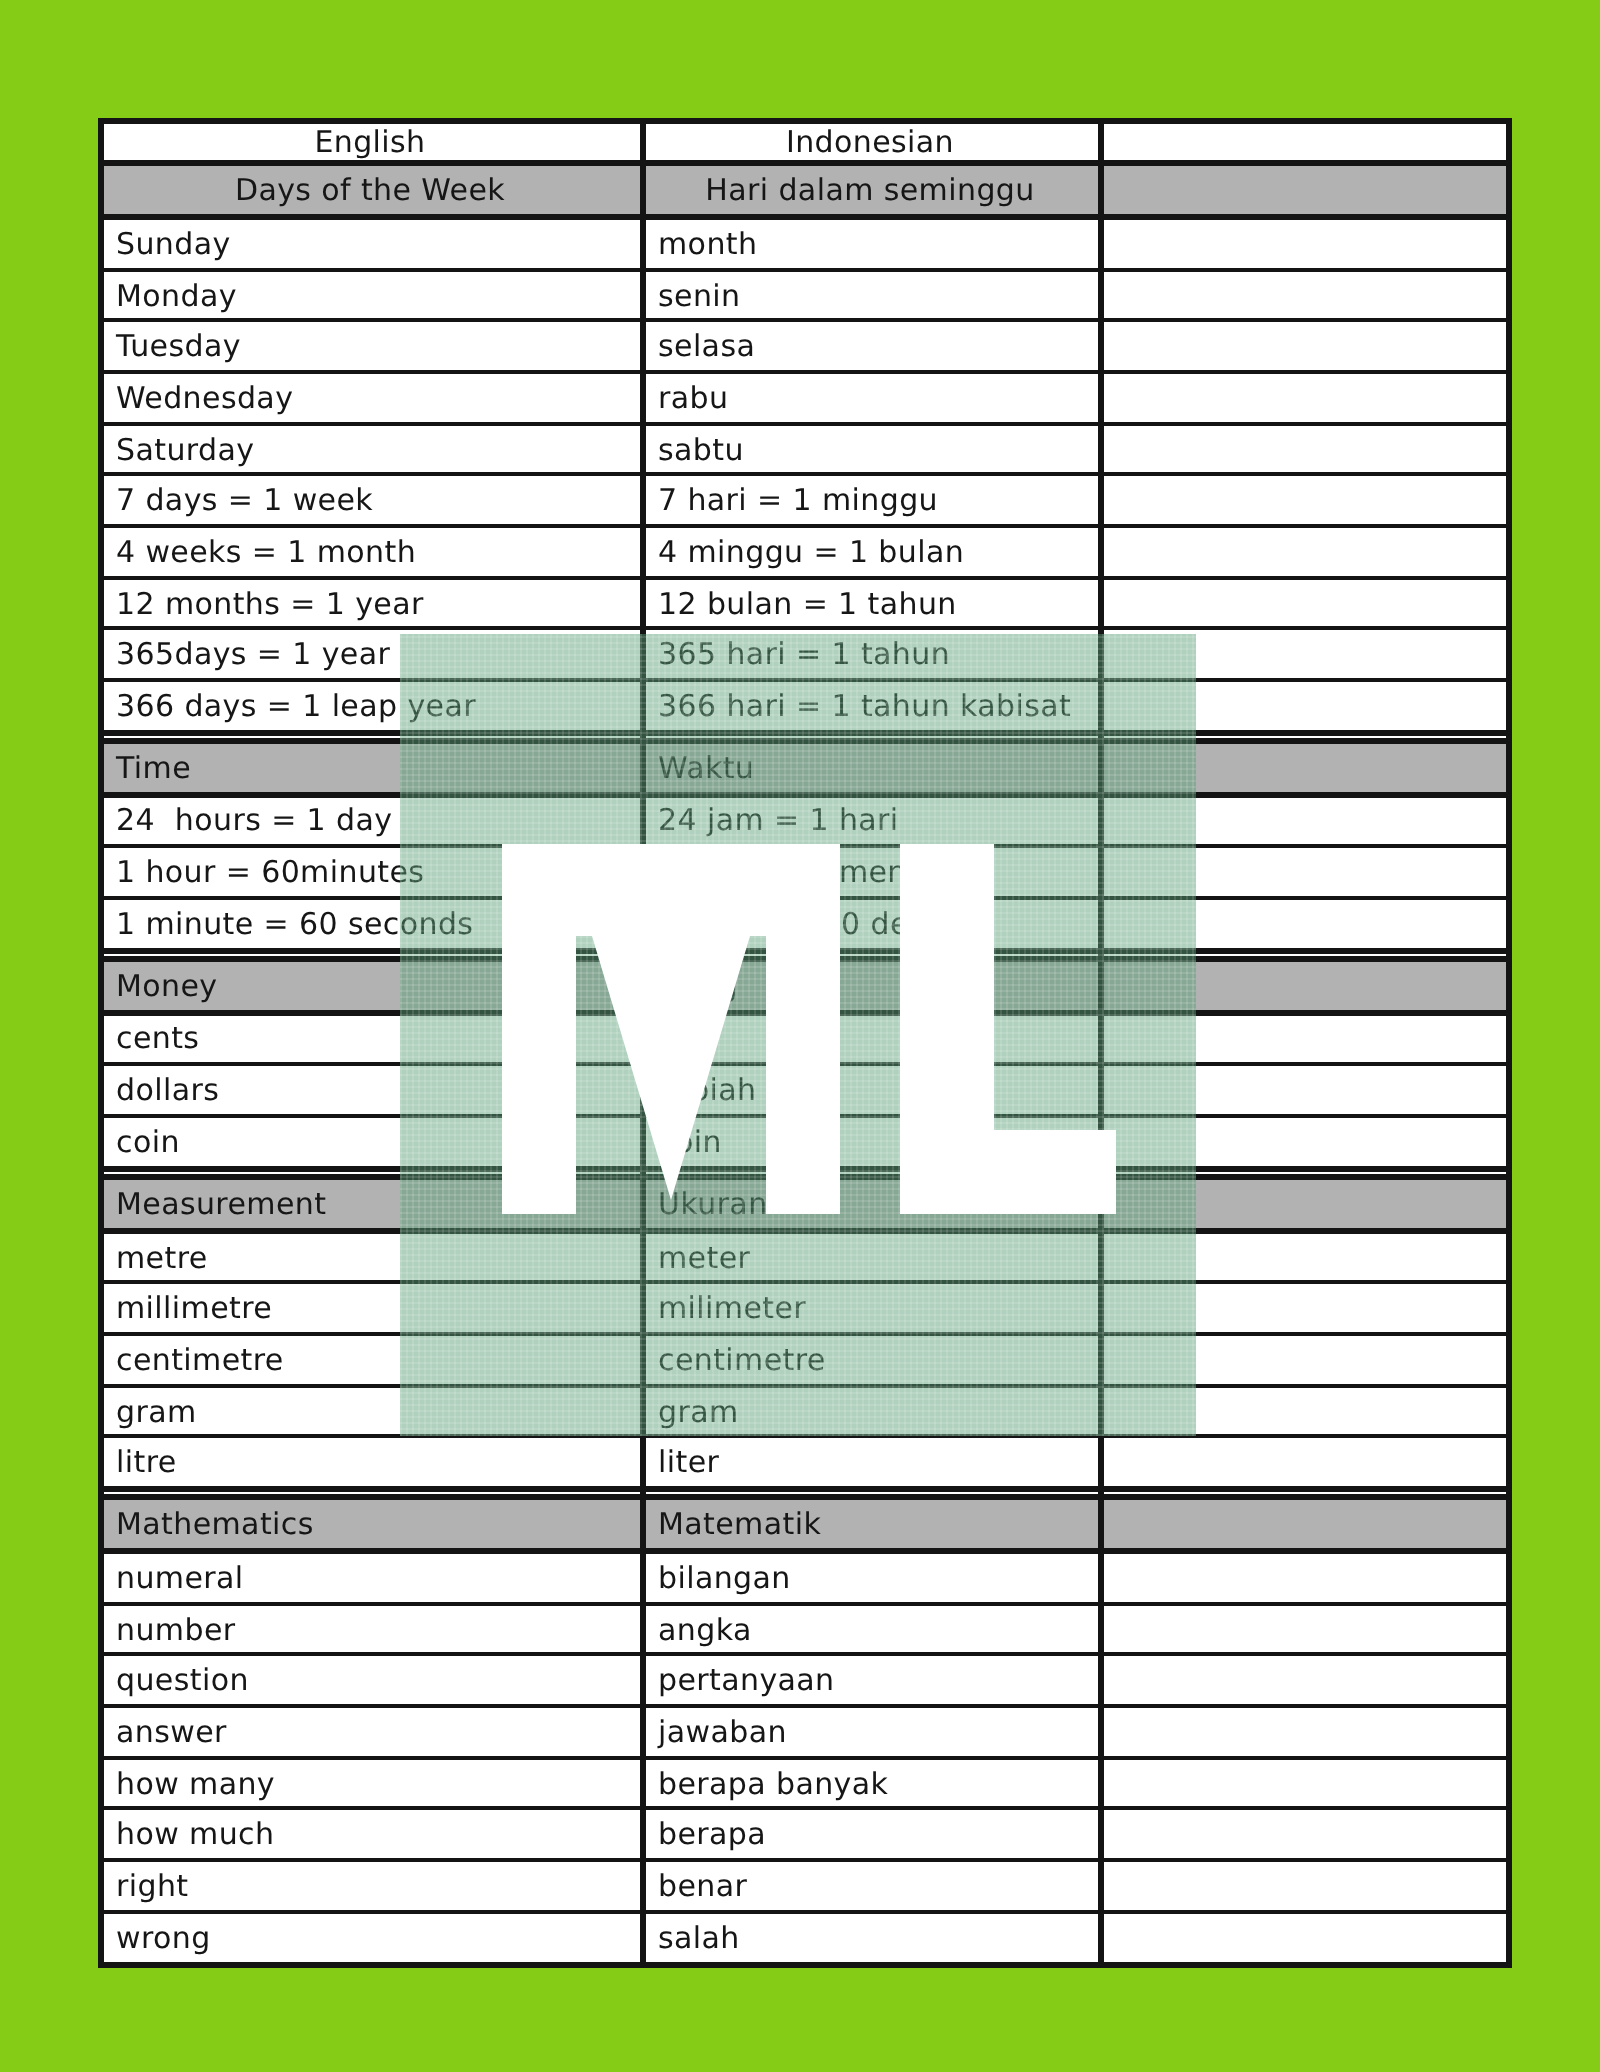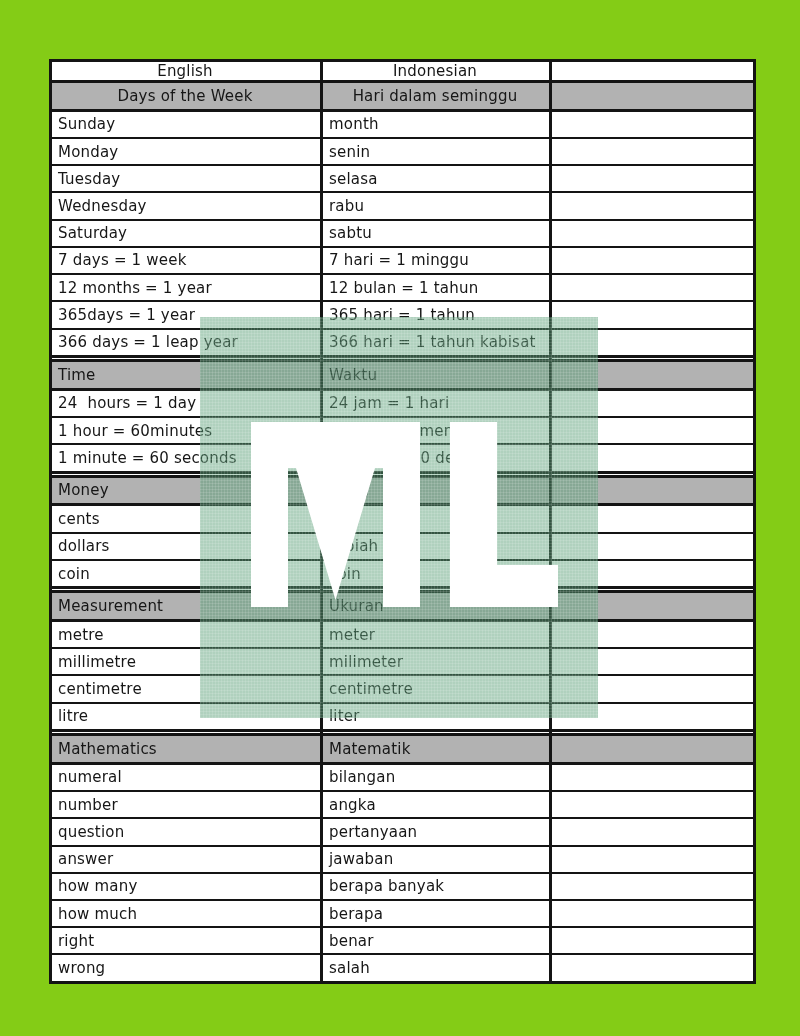--- a/index.html
+++ b/index.html
@@ -142,20 +142,25 @@
           <td>Saturday</td>
           <td>sabtu</td>
           <td></td>
         </tr>
         <tr class="data">
           <td>7 days = 1 week</td>
           <td>7 hari = 1 minggu</td>
           <td></td>
         </tr>
         <tr class="data">
+          <td>4 weeks = 1 month</td>
+          <td>4 minggu = 1 bulan</td>
+          <td></td>
+        </tr>
+        <tr class="data">
           <td>12 months = 1 year</td>
           <td>12 bulan = 1 tahun</td>
           <td></td>
         </tr>
         <tr class="data">
           <td>365days = 1 year</td>
           <td>365 hari = 1 tahun</td>
           <td></td>
         </tr>
         <tr class="data">
@@ -229,20 +234,25 @@
           <td></td>
         </tr>
         <tr class="data">
           <td>millimetre</td>
           <td>milimeter</td>
           <td></td>
         </tr>
         <tr class="data">
           <td>centimetre</td>
           <td>centimetre</td>
+          <td></td>
+        </tr>
+        <tr class="data">
+          <td>gram</td>
+          <td>gram</td>
           <td></td>
         </tr>
         <tr class="data">
           <td>litre</td>
           <td>liter</td>
           <td></td>
         </tr>
         <tr class="blank">
           <td></td>
           <td></td>

